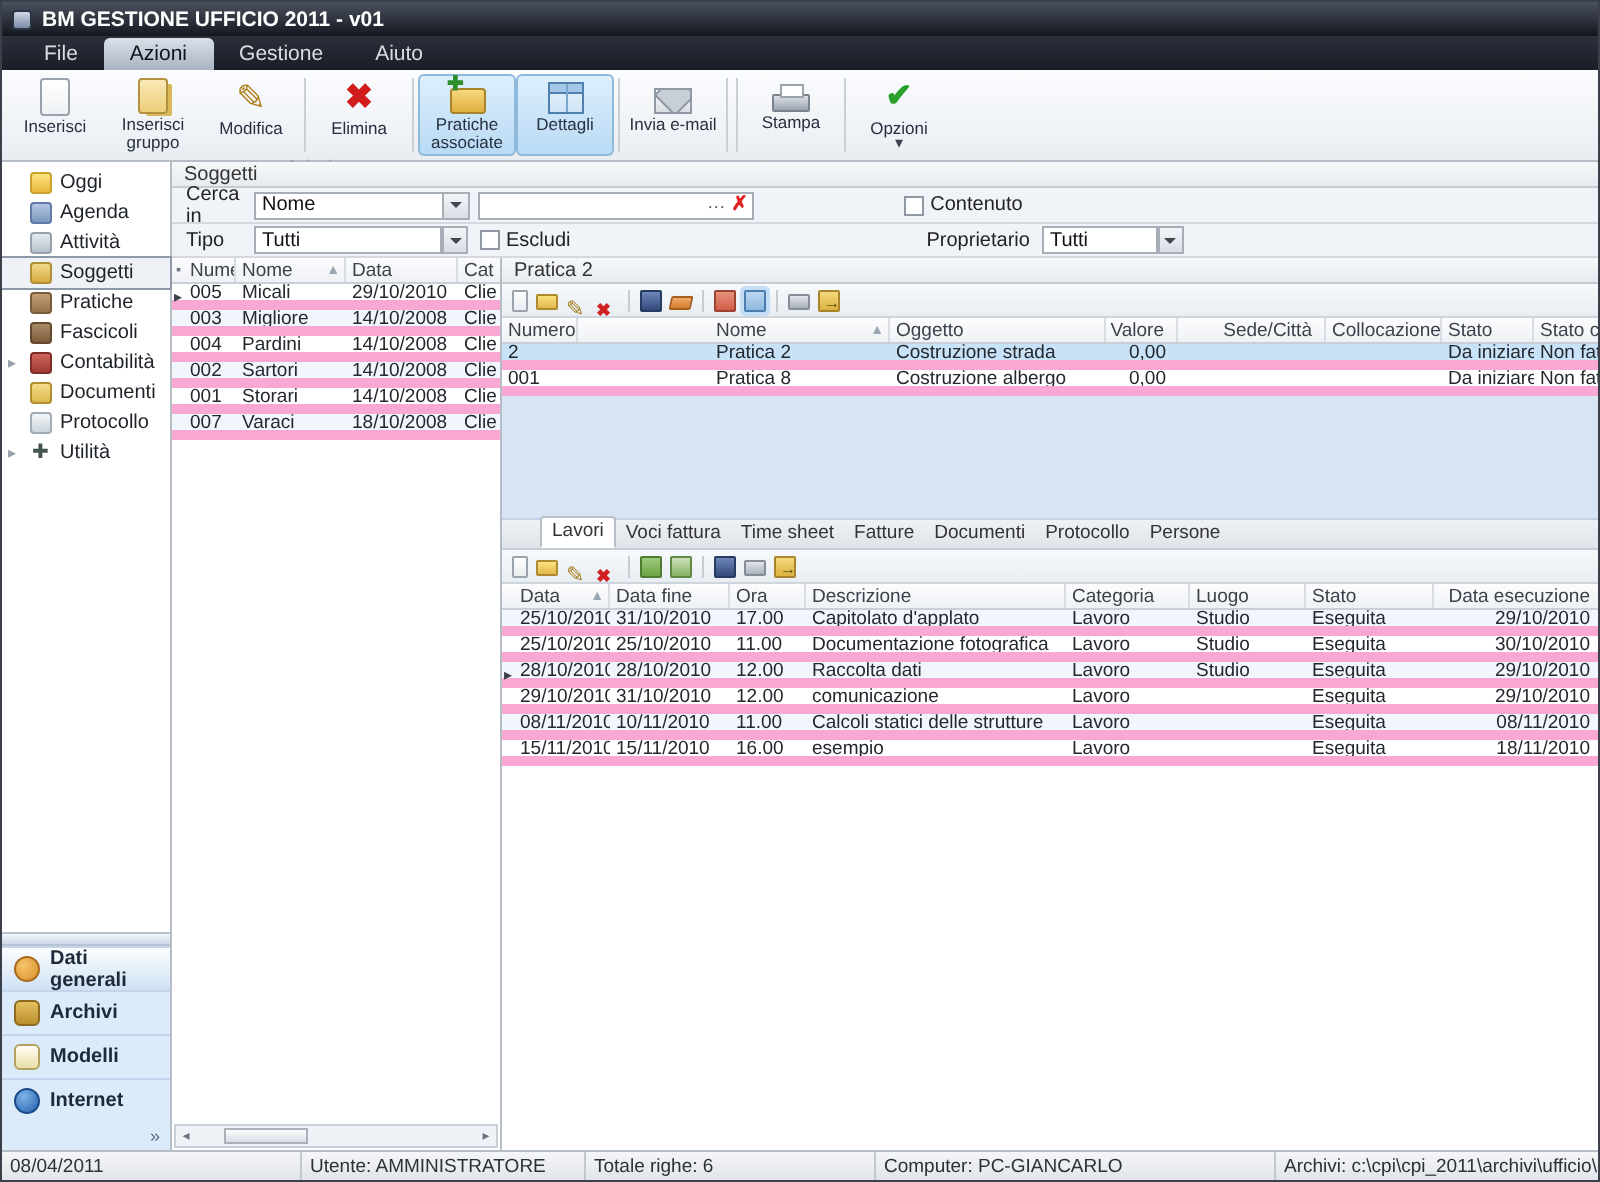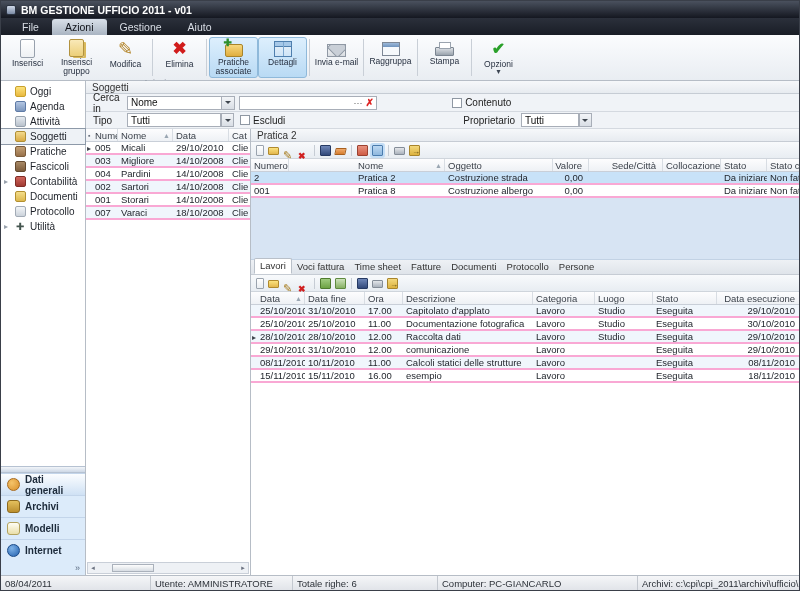--- a/index.html
+++ b/index.html
@@ -86,21 +86,21 @@
   .dots{color:#555;font-size:9px;line-height:10px;}
   .redx{color:#d22;font-weight:bold;font-size:10px;line-height:10px;}
   .cb{width:10px;height:10px;border:1px solid #8f98a3;background:#fff;flex:none;margin-right:3px;}
   .cbw{display:flex;align-items:center;}
   .body{flex:1;display:flex;min-height:0;}
   
   .gridhead{display:flex;height:13px;flex:none;background:linear-gradient(#fdfdfe,#eef1f5);border-bottom:1px solid #c9cfd8;
             font-size:9.5px;color:#3c424b;}
   .hcell{border-right:1px solid #d8dde3;padding-left:3px;display:flex;align-items:center;overflow:hidden;white-space:nowrap;flex:none;}
   .sort{margin-left:auto;margin-right:2px;color:#9aa6b2;font-size:7px;}
-  .trow{display:flex;height:13px;font-size:9.5px;color:#23272e;position:relative;border-bottom:2px solid #f9a8d4;flex:none;}
+  .trow{display:flex;height:13px;font-size:9.5px;color:#23272e;position:relative;border-bottom:5px solid #f9a8d4;flex:none;}
   .tcell{padding-left:3px;overflow:hidden;white-space:nowrap;flex:none;display:flex;align-items:center;}
   .trow.sel{background:#c8e2f8 !important;}
   .trow.mark::before{content:'▸';position:absolute;left:1px;top:0;font-size:8px;color:#3c424b;line-height:13px;}
   
   .sgrid{width:165px;flex:none;border-right:1px solid #b6bdc6;display:flex;flex-direction:column;background:#fff;}
   .t-subjects .trow:nth-child(even){background:#f0f6fc;}
   .t-subjects .c0,.sg-head .c0{width:32px;padding-left:9px;}
   .t-subjects .c1,.sg-head .c1{width:55px;}
   .t-subjects .c2,.sg-head .c2{width:56px;}
   .t-subjects .c3,.sg-head .c3{width:21px;flex:1;border-right:none;}
@@ -130,21 +130,21 @@
   .ticon.link-icon{background:linear-gradient(#9fcb7e,#6da344);border:1px solid #4f7c2e;}
   .ticon.unlink-icon{background:linear-gradient(#cde2bb,#86b063);border:1px solid #5f8a40;}
   
   .t-pratiche .trow:nth-child(odd){background:#f0f6fc;}
   .pg .c0{width:38px;}.pg .c1{width:66px;margin-top:19px;}.pg .c2{width:90px;}.pg .c3{width:108px;}
   .pg .c4{width:36px;justify-content:flex-end;padding-right:6px;text-align:center;}
   .pg .c5{width:74px;}.pg .c6{width:58px;}.pg .c7{width:46px;}.pg .c8{flex:1;border-right:none;}
   .pg.gridhead .c4,.pg.gridhead .c5{justify-content:flex-end;padding-right:6px;}
   .pempty{height:62px;flex:none;background:#d7e4f3;border-bottom:1px solid #c2d2e4;}
   
-  .tabstrip{height:15px;flex:none;background:linear-gradient(#eef1f5,#dfe4ea);border-bottom:1px solid #c6ccd4;display:flex;align-items:flex-end;padding-left:3px;font-size:9.5px;color:#333;}
+  .tabstrip{height:15px;flex:none;background:linear-gradient(#eef1f5,#dfe4ea);border-bottom:1px solid #c6ccd4;display:flex;align-items:flex-end;padding-left:19px;font-size:9.5px;color:#333;}
   .dtab{padding:1px 5px 2px;}
   .dtab.active{background:#fff;border:1px solid #b9c0c9;border-bottom-color:#fff;border-radius:2px 2px 0 0;}
   
   .t-lavori .trow:nth-child(odd){background:#f0f6fc;}
   .lg .c0{width:54px;padding-left:9px;}
   .lg .c1{width:60px;}.lg .c2{width:38px;}.lg .c3{width:130px;}.lg .c4{width:62px;}
   .lg .c5{width:58px;}.lg .c6{width:64px;}
   .lg .c7{flex:1;border-right:none;justify-content:flex-end;padding-right:4px;}
   .rfill{flex:1;background:#fff;}
   
@@ -197,24 +197,20 @@
       <div class="rbtn hl">
         <span class="rbicon details-table-icon"></span>
         <span>Dettagli</span>
       </div>
       <span class="rsep"></span>
       <div class="rbtn">
         <span class="rbicon email-icon"></span>
         <span>Invia e-mail</span>
       </div>
       <span class="rsep"></span>
-      <div class="rbtn">
-        <span class="rbicon group-window-icon"></span>
-        <span>Raggruppa</span>
-      </div>
       <span class="rsep"></span>
       <div class="rbtn">
         <span class="rbicon printer-icon"></span>
         <span>Stampa</span>
       </div>
       <span class="rsep"></span>
       <div class="rbtn">
         <span class="rbicon checkmark-icon"></span>
         <span>Opzioni</span>
         <span class="dropglyph"></span>

